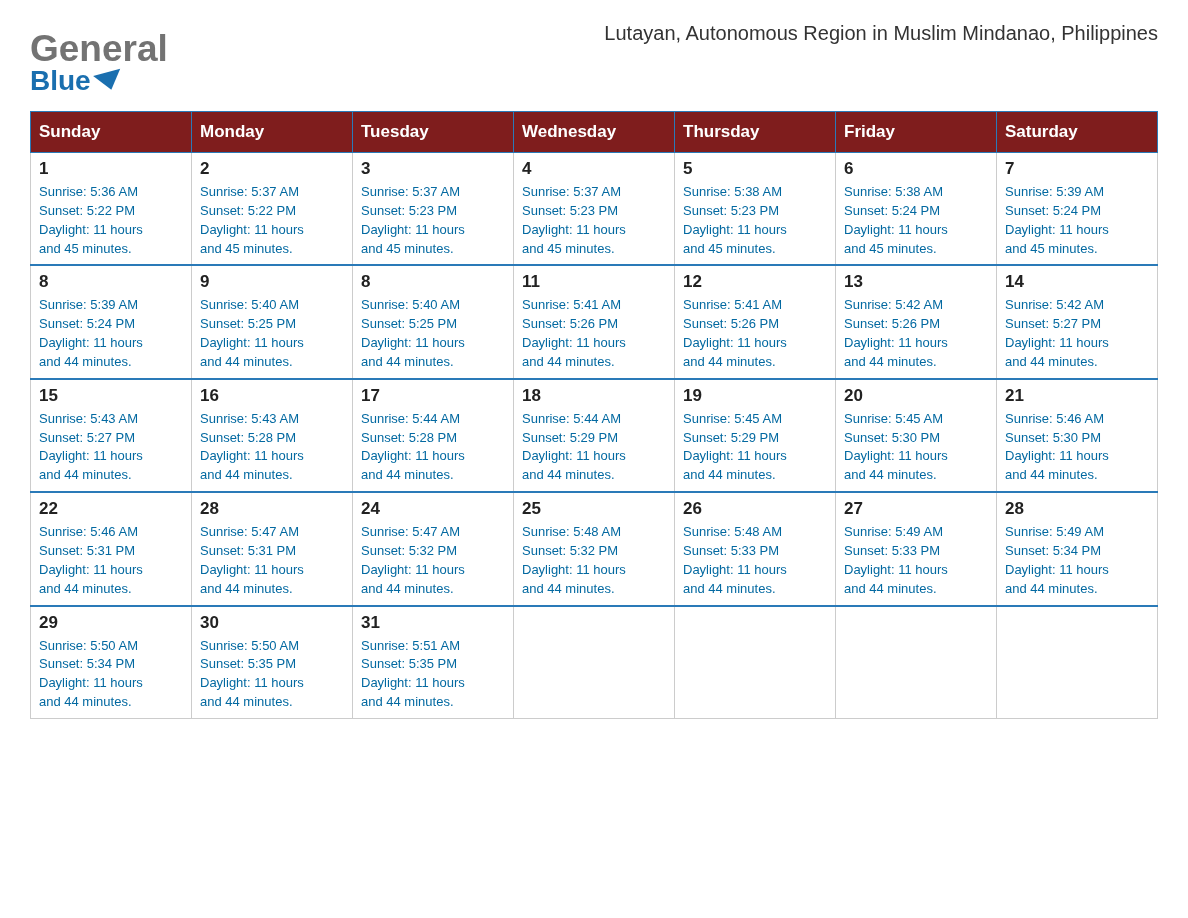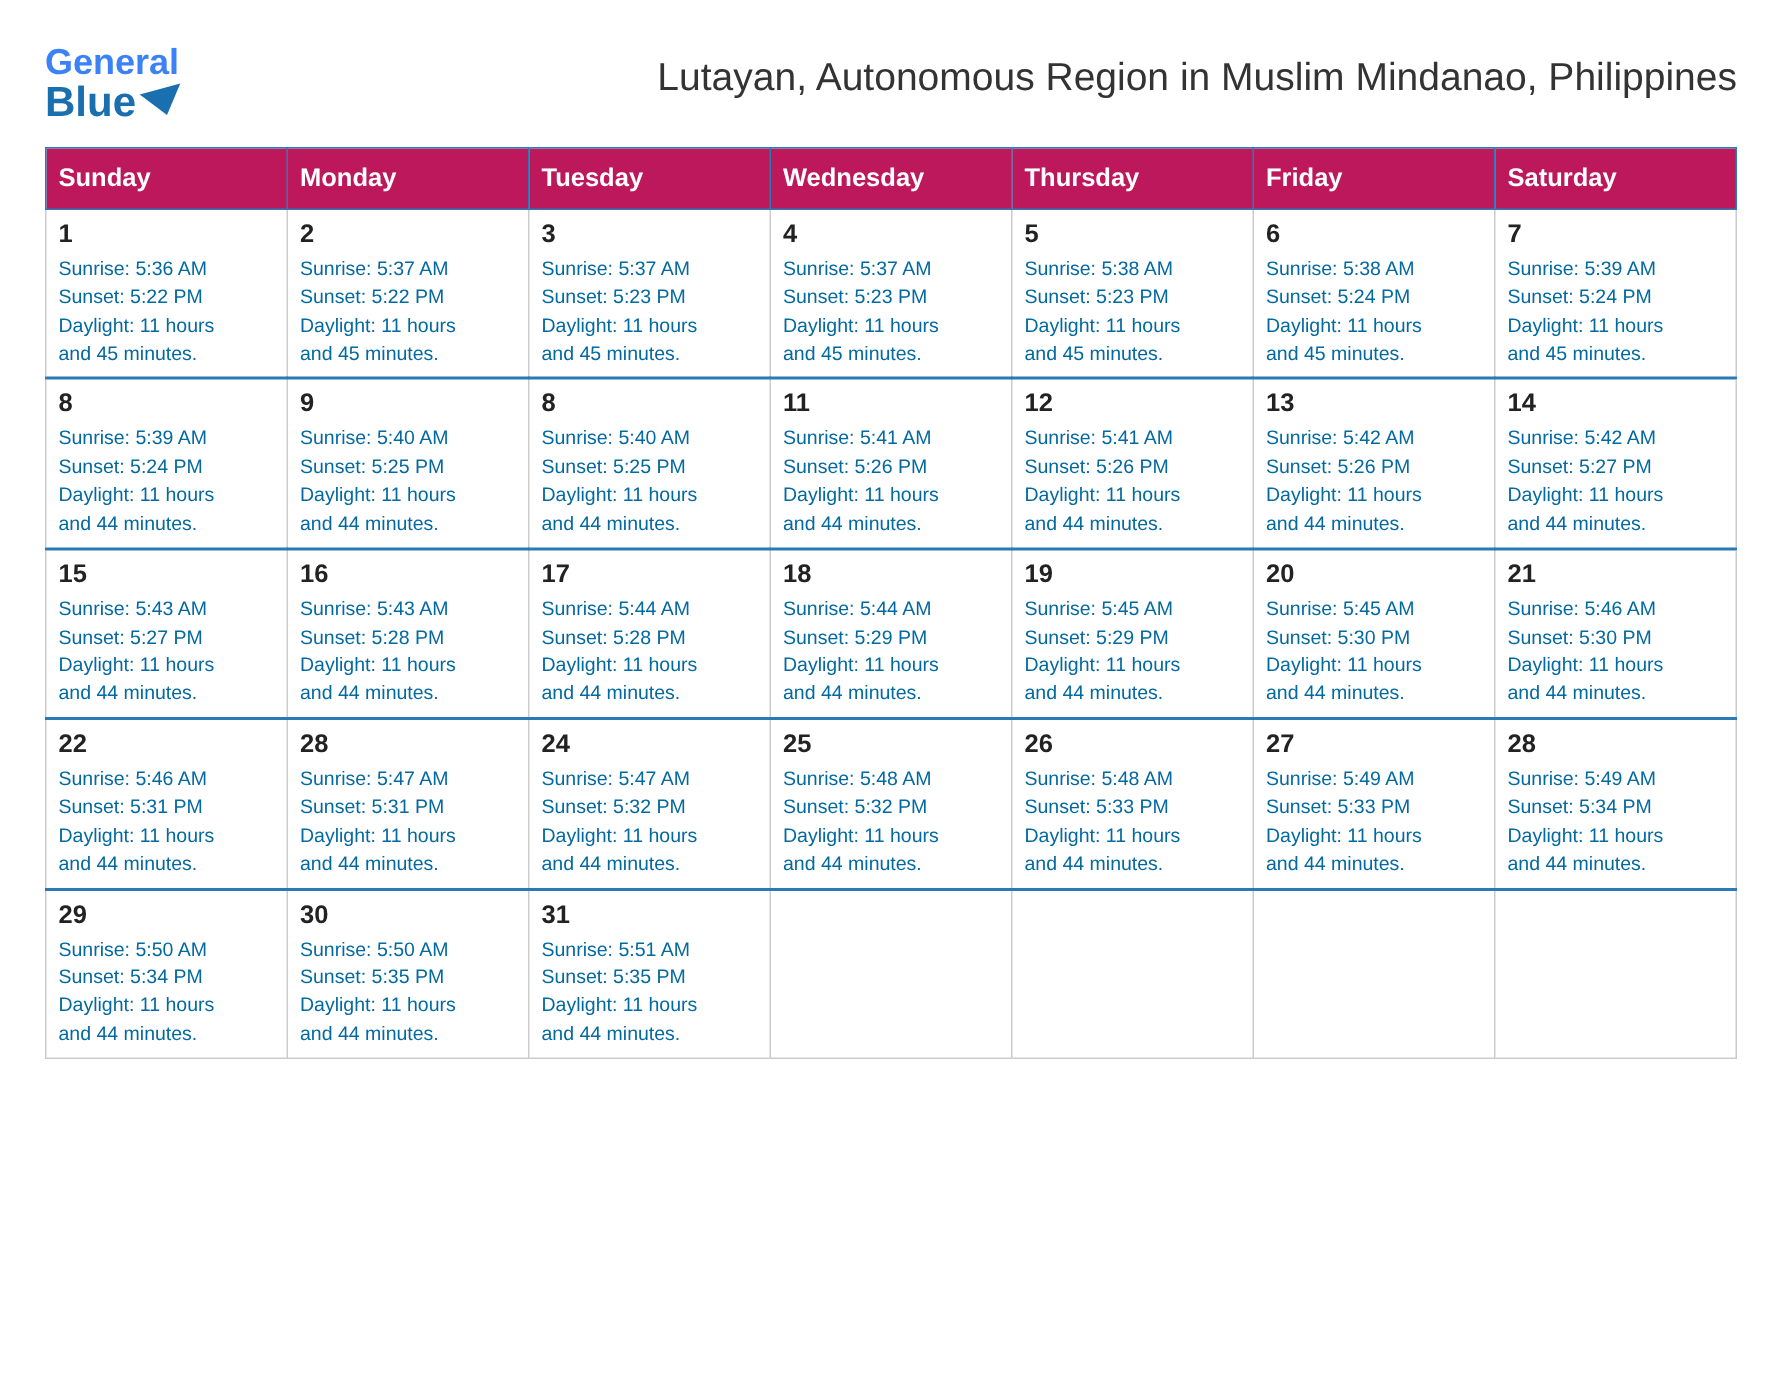--- a/index.html
+++ b/index.html
@@ -16,23 +16,23 @@
       justify-content: space-between;
       margin-bottom: 8px;
     }
     .logo {
       display: flex;
       flex-direction: column;
       align-items: flex-start;
       margin-top: 10px;
     }
     .logo-general {
-      font-size: 24px;
+      font-size: 37px;
       font-weight: bold;
-      color: #3b82f6;
+      color: #737373;
       line-height: 1;
     }
     .logo-blue {
       font-size: 28px;
       font-weight: bold;
       color: #1a6faf;
       line-height: 1;
       display: flex;
       align-items: center;
     }
@@ -51,31 +51,31 @@
       flex: 1;
       padding-left: 20px;
     }
     .main-title {
       font-size: 58px;
       font-weight: bold;
       color: #222;
       line-height: 1.1;
     }
     .subtitle {
-      font-size: 26px;
+      font-size: 20px;
       color: #333;
-      margin-top: 16px;
+      margin-top: 2px;
     }
     .calendar {
       width: 100%;
       border-collapse: collapse;
       margin-top: 16px;
     }
     .calendar thead th {
-      background-color: #be185d;
+      background-color: #7f1d1d;
       color: #fff;
       font-size: 17px;
       font-weight: bold;
       padding: 10px 8px;
       text-align: left;
       border: 1px solid #2a7ab8;
     }
     .calendar tbody td {
       border: 1px solid #ccc;
       vertical-align: top;

